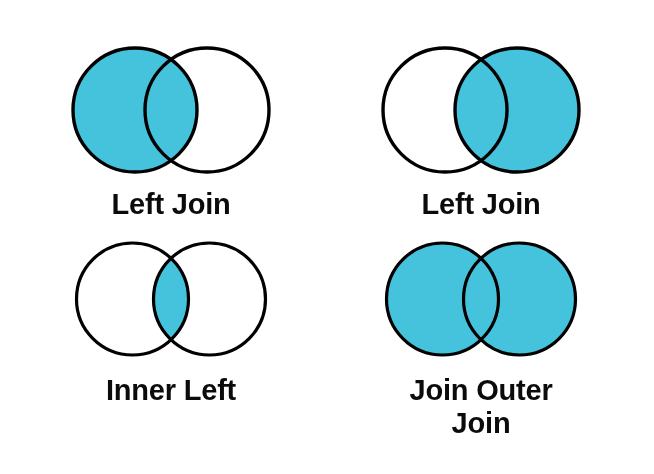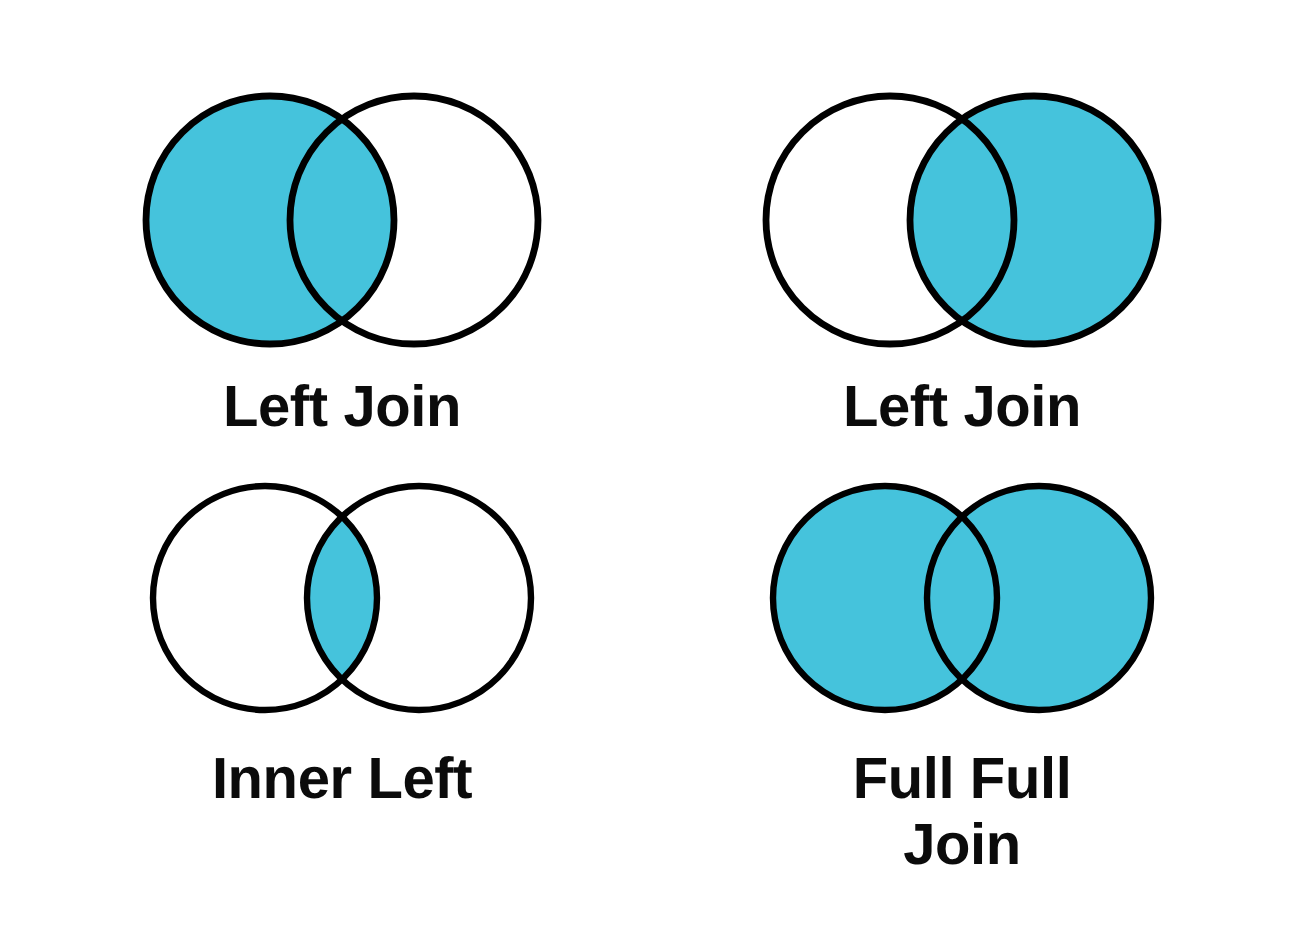--- a/index.html
+++ b/index.html
@@ -122,17 +122,17 @@
           </clipPath>
       </defs>
       <circle cx="71.5" cy="62" r="56" fill="#45c3dc"></circle>
       <circle cx="148.5" cy="62" r="56" fill="#45c3dc"></circle>
       <g clip-path="url(#clipF1)">
         <circle cx="148.5" cy="62" r="56" fill="#45c3dc"></circle>
       </g>
       <circle cx="71.5" cy="62" r="56" fill="none" stroke="#000000" stroke-width="3.2"></circle>
       <circle cx="148.5" cy="62" r="56" fill="none" stroke="#000000" stroke-width="3.2"></circle>
     </svg>
-    <div class="venn-label" style="color: rgb(11, 11, 11);">Full Full
+    <div class="venn-label" style="color: rgb(11, 11, 11);">Join Outer
 Join</div>
   </div>
 
 </div>
 
 </body></html>

